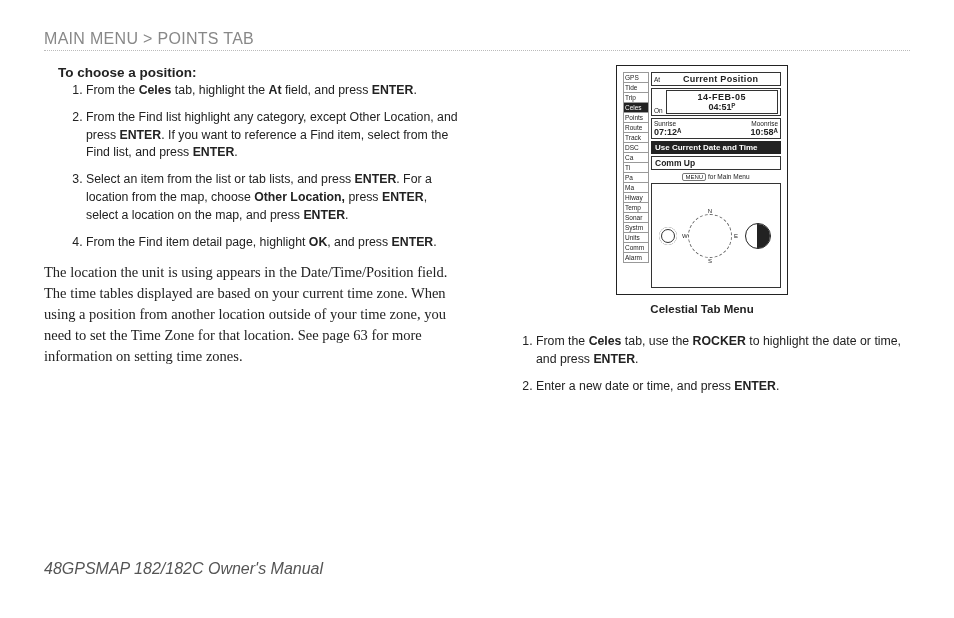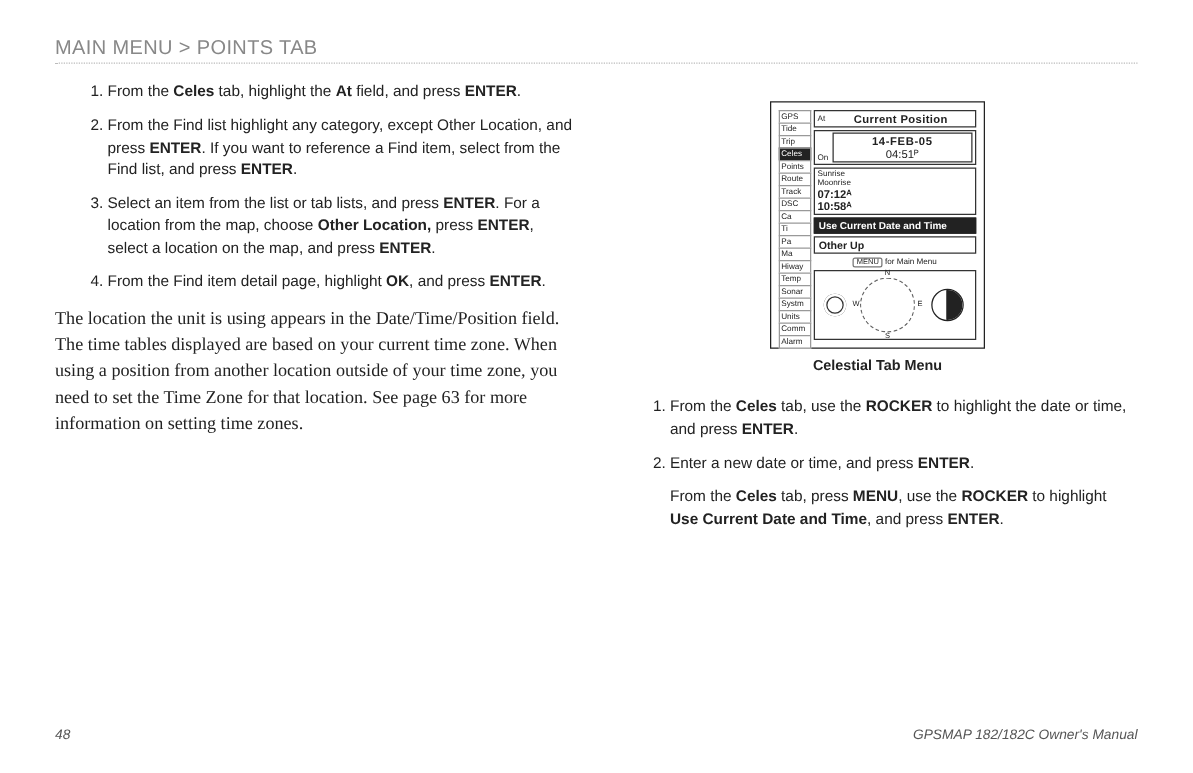--- a/index.html
+++ b/index.html
@@ -18,74 +18,75 @@
   .cols { display: flex; gap: 30px; }
   .col-left { width: 420px; }
   .col-right { flex: 1; }
   .heading { font-weight: bold; font-size: 13.5px; margin-bottom: 2px; padding-left: 14px; }
   ol { list-style: decimal outside; padding-left: 42px; margin-bottom: 10px; }
   ol li { font-size: 12.3px; line-height: 1.45; margin-bottom: 9px; padding-right: 4px; }
   .para { font-family: Georgia, 'Times New Roman', serif; font-size: 14.5px; line-height: 1.45; margin-top: 4px; }
   .indent-block { padding-left: 42px; font-size: 12.3px; line-height: 1.45; }
   .fig-wrap { display:flex; flex-direction:column; align-items:center; margin-bottom: 18px; }
   .device {
-    width: 172px; height: 198px; border: 1px solid #222; background: #fff;
-    padding: 6px 6px 6px 6px; position: relative; font-size: 8px; margin-top: 16px;
+    width: 172px; height: 230px; border: 1px solid #222; background: #fff;
+    padding: 6px 6px 6px 6px; position: relative; font-size: 8px;
   }
   .dev-rows { display:flex; height:100%; }
   .dev-tabs { display:flex; flex-direction:column; width:26px; margin-right:2px; }
   .dev-tab { font-size:6.5px; border:1px solid #999; border-bottom:none; padding:1px 1px; text-align:left; background:#fff; }
   .dev-tab.active { background:#222; color:#fff; }
   .dev-tab:last-child { border-bottom:1px solid #999; }
   .dev-main { flex:1; display:flex; flex-direction:column; gap:2px; }
   .dev-field { border:1px solid #333; padding:1px 2px; background:#fff; display:flex; align-items:center; gap:3px; }
   .dev-field .lbl { font-size:6.5px; }
   .dev-field .val { font-weight:bold; font-size:9px; flex:1; text-align:center; letter-spacing:.3px; }
   .dev-datebox { border:1px solid #333; padding:1px 2px; text-align:center; }
   .dev-datebox .d1 { font-weight:bold; font-size:9px; letter-spacing:.5px; }
-  .dev-datebox .d2 { font-weight:normal; font-size:9px; }
+  .dev-datebox .d2 { font-weight:bold; font-size:9px; }
   .dev-sun { border:1px solid #333; padding:1px 2px; }
-  .dev-sun .row { display:flex; justify-content:space-between;flex-direction:column; }
+  .dev-sun .row { display:flex; justify-content:space-between; }
   .dev-sun .hd { font-size:6.5px; }
   .dev-sun .tm { font-weight:bold; font-size:9px; }
   .dev-inv { background:#222; color:#fff; font-weight:bold; font-size:8px; padding:1px 3px; border:1px solid #222; }
   .dev-track { border:1px solid #333; padding:1px 3px; font-weight:bold; font-size:8.5px; }
   .dev-hint { font-size:6.5px; text-align:center; padding:1px 0; }
   .dev-hint .btn { border:1px solid #777; border-radius:2px; padding:0 2px; font-size:6px; }
   .dev-sky { border:1px solid #333; flex:1; display:flex; align-items:center; justify-content:space-around; padding:2px; }
   .moon { width:26px; height:26px; border-radius:50%; border:1px solid #222; position:relative; overflow:hidden; }
   .moon .shade { position:absolute; right:0; top:0; bottom:0; width:55%; background:#222; border-radius:0 50% 50% 0 / 0 50% 50% 0; }
   .compass { width:44px; height:44px; border:1px dashed #666; border-radius:50%; position:relative; }
   .compass .n,.compass .s,.compass .e,.compass .w { position:absolute; font-size:6px; }
   .compass .n { top:-7px; left:50%; transform:translateX(-50%);} 
   .compass .s { bottom:-7px; left:50%; transform:translateX(-50%);} 
   .compass .e { right:-7px; top:50%; transform:translateY(-50%);} 
   .compass .w { left:-7px; top:50%; transform:translateY(-50%);} 
   .sun { width:14px; height:14px; border-radius:50%; background:#fff; border:1px solid #333; box-shadow:0 0 0 2px #fff, 0 0 0 2px #333; position:relative; }
   .sun::before { content:""; position:absolute; inset:-5px; background:
      radial-gradient(circle,#0000 55%,#0000 55%); }
   .caption { font-weight:bold; font-size:11.5px; margin-top:8px; text-align:right; }
   .footer {
-    position:absolute; left:44px; right:44px; bottom:24px;
-    display:flex; justify-content:space-between; font-style:italic;
-    font-size:11px; color:#555;
+    position:absolute; left:44px; right:44px; bottom:40px;
+    display:flex; font-style:italic;
+    font-size:16px; color:#555;
   }
   b { font-weight:bold; }
 </style>
 </head>
 <body>
 
 <div class="breadcrumb">
   <span>Main Menu</span>
   <span class="sep">&gt;</span>
   <span>Points Tab</span>
 </div>
 
 <div class="cols">
   <div class="col-left">
+    <div class="heading">To choose a position:</div>
     <ol>
       <li>
         <span>From the </span><b>Celes</b><span> tab, highlight the </span><b>At</b><span> field, and press </span><b>ENTER</b><span>.</span>
       </li>
       <li>
         <span>From the Find list highlight any category, except Other Location, and press </span><b>ENTER</b><span>. If you want to reference a Find item, select from the Find list, and press </span><b>ENTER</b><span>.</span>
       </li>
       <li>
         <span>Select an item from the list or tab lists, and press </span><b>ENTER</b><span>. For a location from the map, choose </span><b>Other Location,</b><span> press </span><b>ENTER</b><span>, select a location on the map, and press </span><b>ENTER</b><span>.</span>
       </li>
@@ -137,21 +138,21 @@
               <div class="row">
                   <span class="hd">Sunrise</span>
                   <span class="hd">Moonrise</span>
                 </div>
               <div class="row">
                   <span class="tm">07:12ᴬ</span>
                   <span class="tm">10:58ᴬ</span>
                 </div>
             </div>
             <div class="dev-inv">Use Current Date and Time</div>
-            <div class="dev-track">Other Up</div>
+            <div class="dev-track">Comm Up</div>
             <div class="dev-hint">
               <span class="btn">MENU</span><span> for Main Menu</span>
             </div>
             <div class="dev-sky">
               <div class="sun"></div>
               <div class="compass">
                 <span class="n">N</span>
                 <span class="s">S</span>
                 <span class="e">E</span>
                 <span class="w">W</span>
@@ -168,22 +169,19 @@
 
     <ol>
       <li>
         <span>From the </span><b>Celes</b><span> tab, use the </span><b>ROCKER</b><span> to highlight the date or time, and press </span><b>ENTER</b><span>.</span>
       </li>
       <li>
         <span>Enter a new date or time, and press </span><b>ENTER</b><span>.</span>
       </li>
     </ol>
 
-    <div class="indent-block">
-      <span>From the </span><b>Celes</b><span> tab, press </span><b>MENU</b><span>, use the </span><b>ROCKER</b><span> to highlight </span><b>Use Current Date and Time</b><span>, and press </span><b>ENTER</b><span>.</span>
-    </div>
   </div>
 </div>
 
 <div class="footer">
   <span>48</span>
   <span>GPSMAP 182/182C Owner's Manual</span>
 </div>
 
 </body></html>

